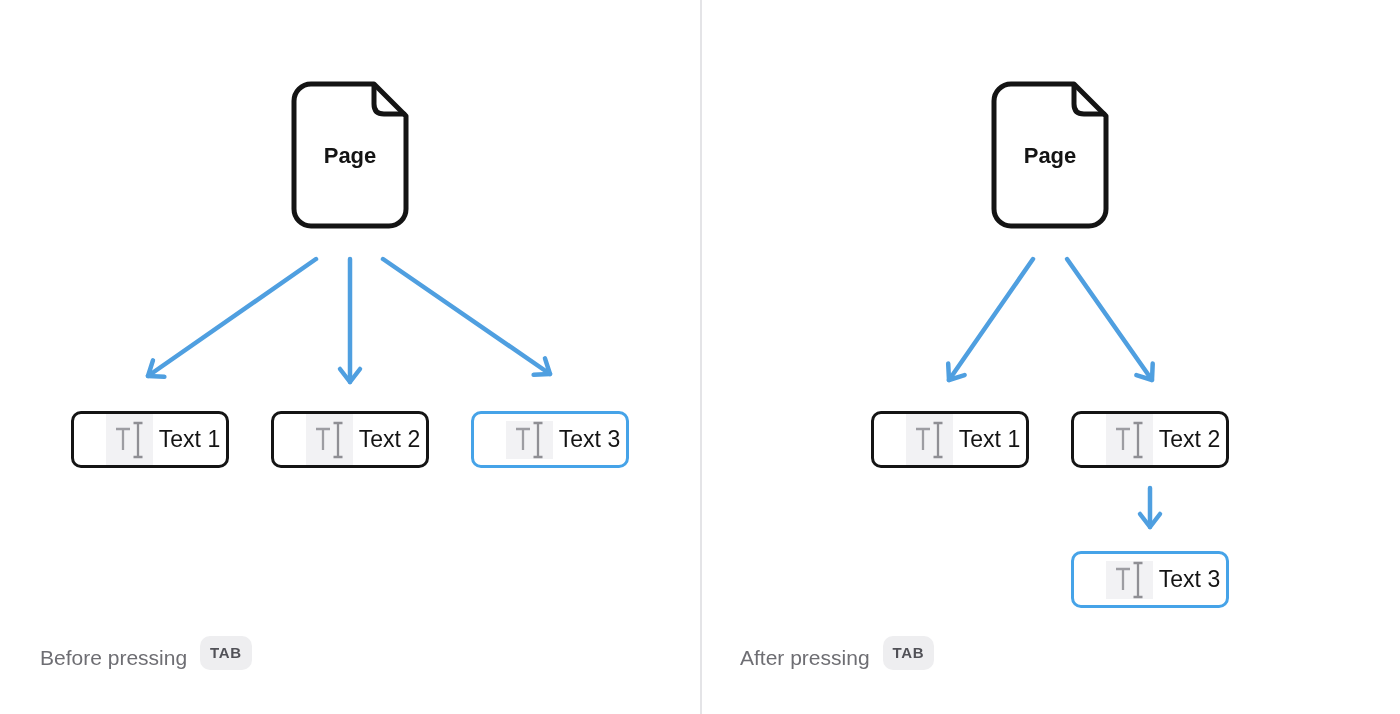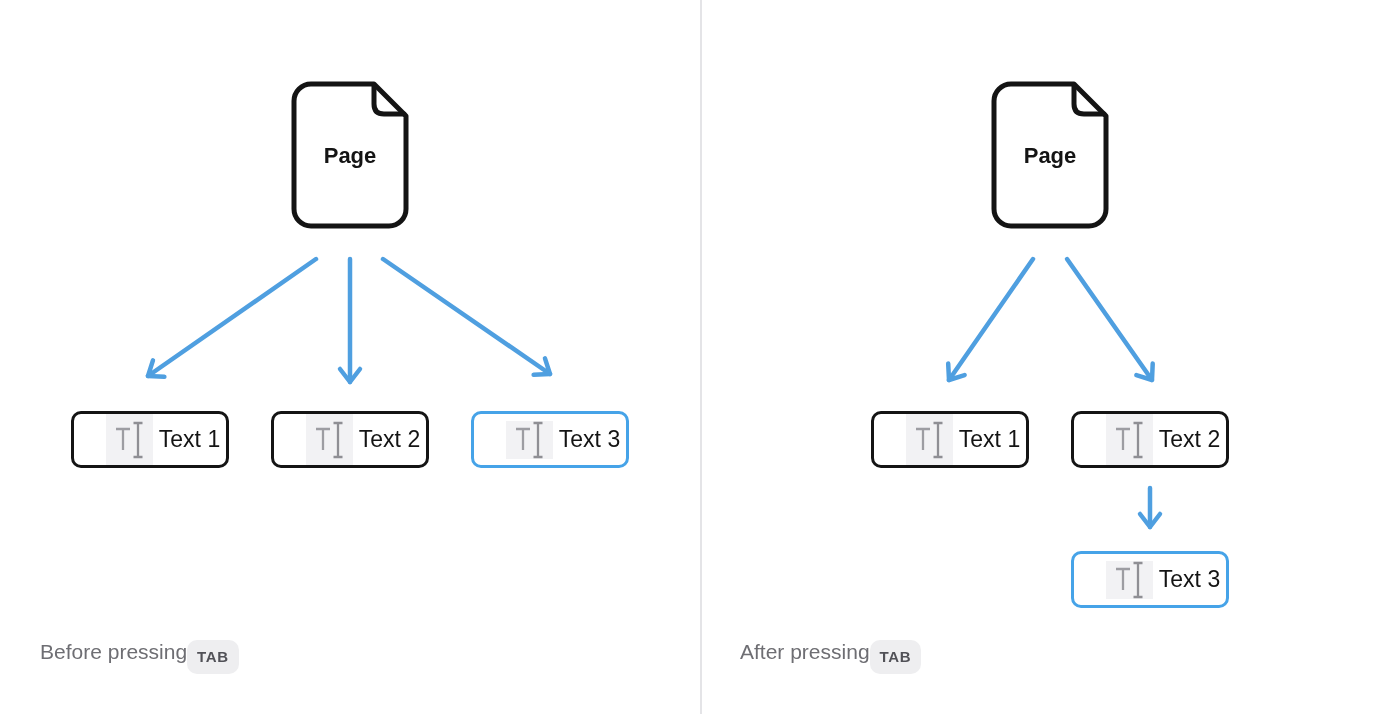--- a/index.html
+++ b/index.html
@@ -28,21 +28,21 @@
     flex:0 0 47px;background:var(--icon-bg,#f2f2f4);
     display:flex;align-items:center;justify-content:center;
   }
   .node-label{
     flex:1;display:flex;align-items:center;justify-content:center;
     font-size:23px;color:var(--text-black,#141414);
   }
   .tcur-t{stroke:var(--icon-gray-light,#9d9da2);stroke-width:2.3;fill:none;}
   .tcur-i{stroke:var(--icon-gray-dark,#8f8f94);stroke-width:2.3;fill:none;}
 
-  .caption{position:absolute;display:flex;align-items:flex-start;height:30px;}
+  .caption{position:absolute;display:flex;align-items:flex-end;gap:13px;height:30px;}
   .caption-text{font-size:21px;color:var(--caption-gray,#6e6e73);}
   .kbd{
     background:var(--badge-bg,#eeeef0);color:var(--badge-text,#515157);
     font-size:15px;font-weight:bold;letter-spacing:.6px;
     padding:8px 10px;border-radius:10px;line-height:18px;
   }
 </style>
 </head>
 <body>
 

